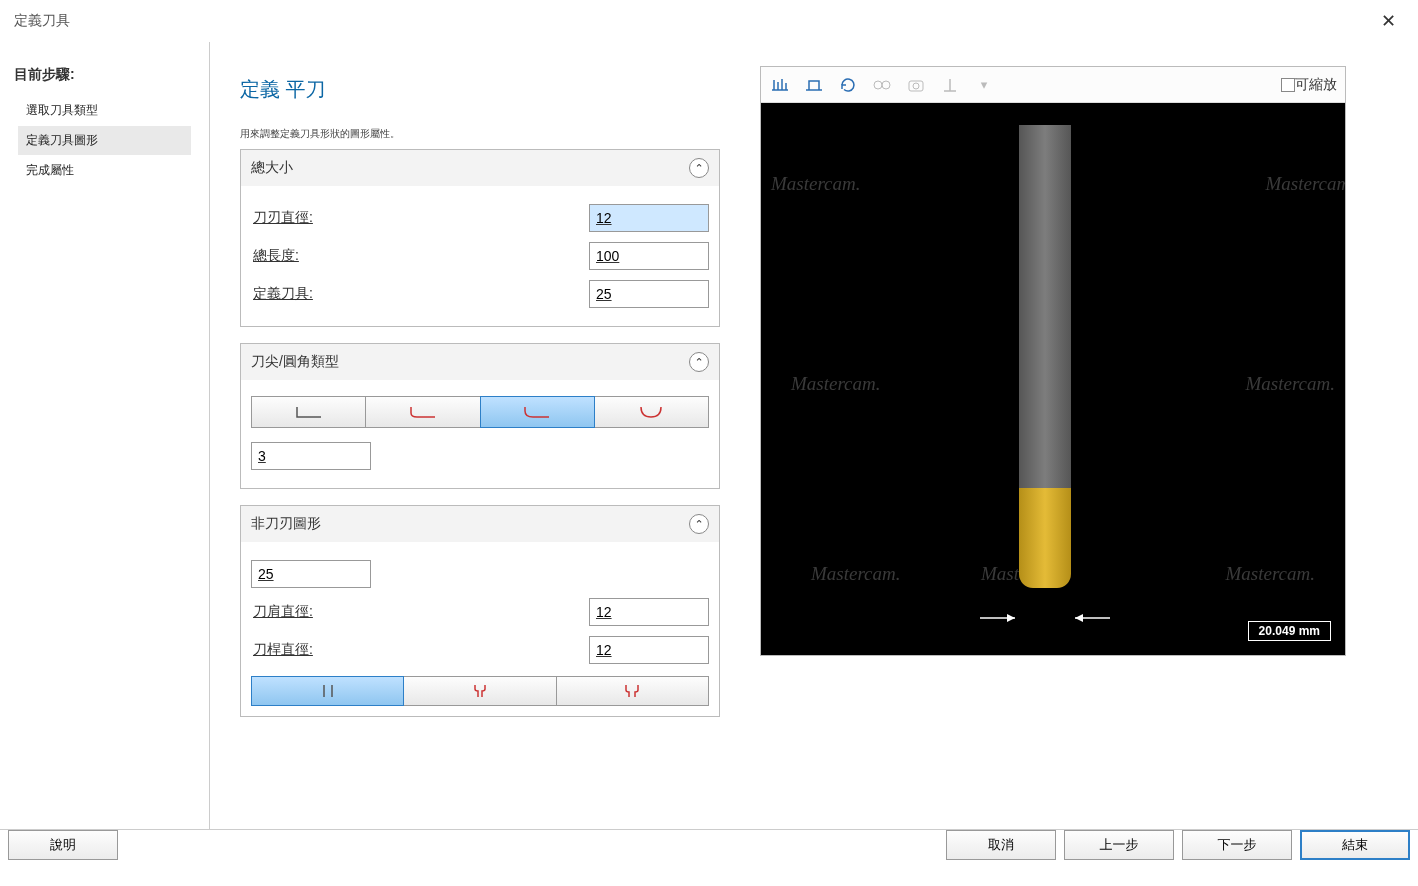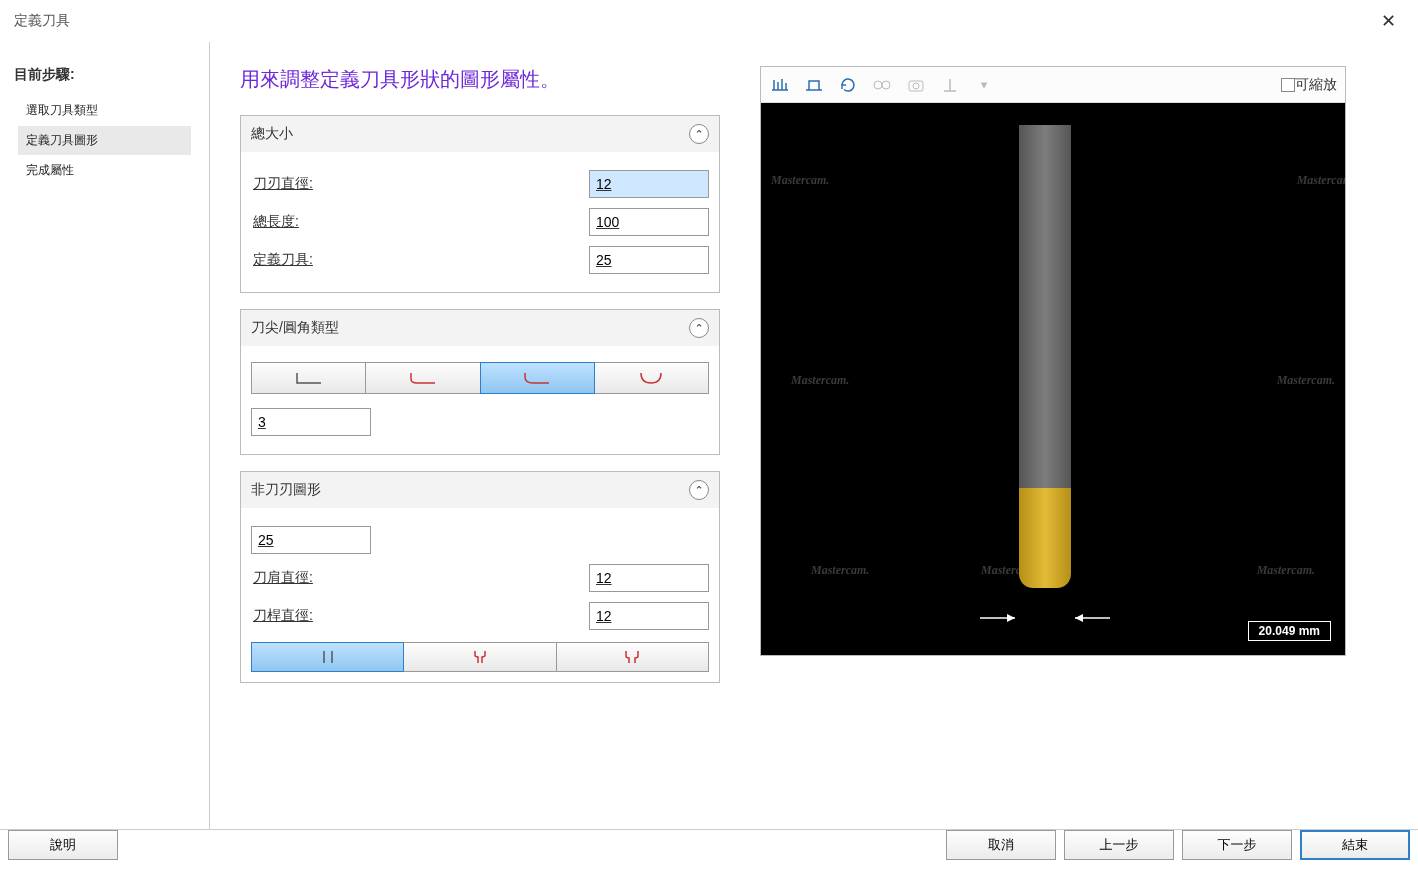--- a/index.html
+++ b/index.html
@@ -52,21 +52,21 @@
     gap: 40px;
     overflow: auto;
   }
   .form-col { width: 480px; }
   .page-heading {
     color: #0b66a4;
     font-size: 20px;
     margin: 10px 0 24px;
     font-weight: 400;
   }
-  .page-desc { margin-bottom: 22px; font-size: 20px; color: #6d28d9;}
+  .page-desc { margin-bottom: 8px; font-size: 10px; color: #404040;}
   .panel {
     border: 1px solid #bbb;
     margin-bottom: 16px;
     background: #fff;
   }
   .panel-header {
     background: #f3f3f3;
     padding: 8px 10px;
     font-size: 14px;
     display: flex;
@@ -170,22 +170,22 @@
   .preview-canvas {
     flex: 1;
     background: #000;
     position: relative;
     overflow: hidden;
   }
   .watermark {
     position: absolute;
     color: #3a3a3a;
     font-style: italic;
-    font-weight: bold;
-    font-size: 12px;
+    font-weight: normal;
+    font-size: 19px;
     font-family: Georgia, serif;
     user-select: none;
     white-space: nowrap;
   }
   .tool-shank {
     position: absolute;
     left: 258px;
     top: 22px;
     width: 52px;
     height: 363px;
@@ -243,20 +243,21 @@
 
   <div class="sidebar">
     <div class="sidebar-title">目前步驟:</div>
     <div class="sidebar-item">選取刀具類型</div>
     <div class="sidebar-item active">定義刀具圖形</div>
     <div class="sidebar-item">完成屬性</div>
   </div>
 
   <div class="content">
     <div class="form-col">
+      <div class="page-heading">定義 平刀</div>
       <div class="page-desc">用來調整定義刀具形狀的圖形屬性。</div>
 
       <div class="panel">
         <div class="panel-header">
           <span>總大小</span>
           <div class="spacer"></div>
           <div class="collapse-btn">
             <span>⌃</span>
           </div>
         </div>

